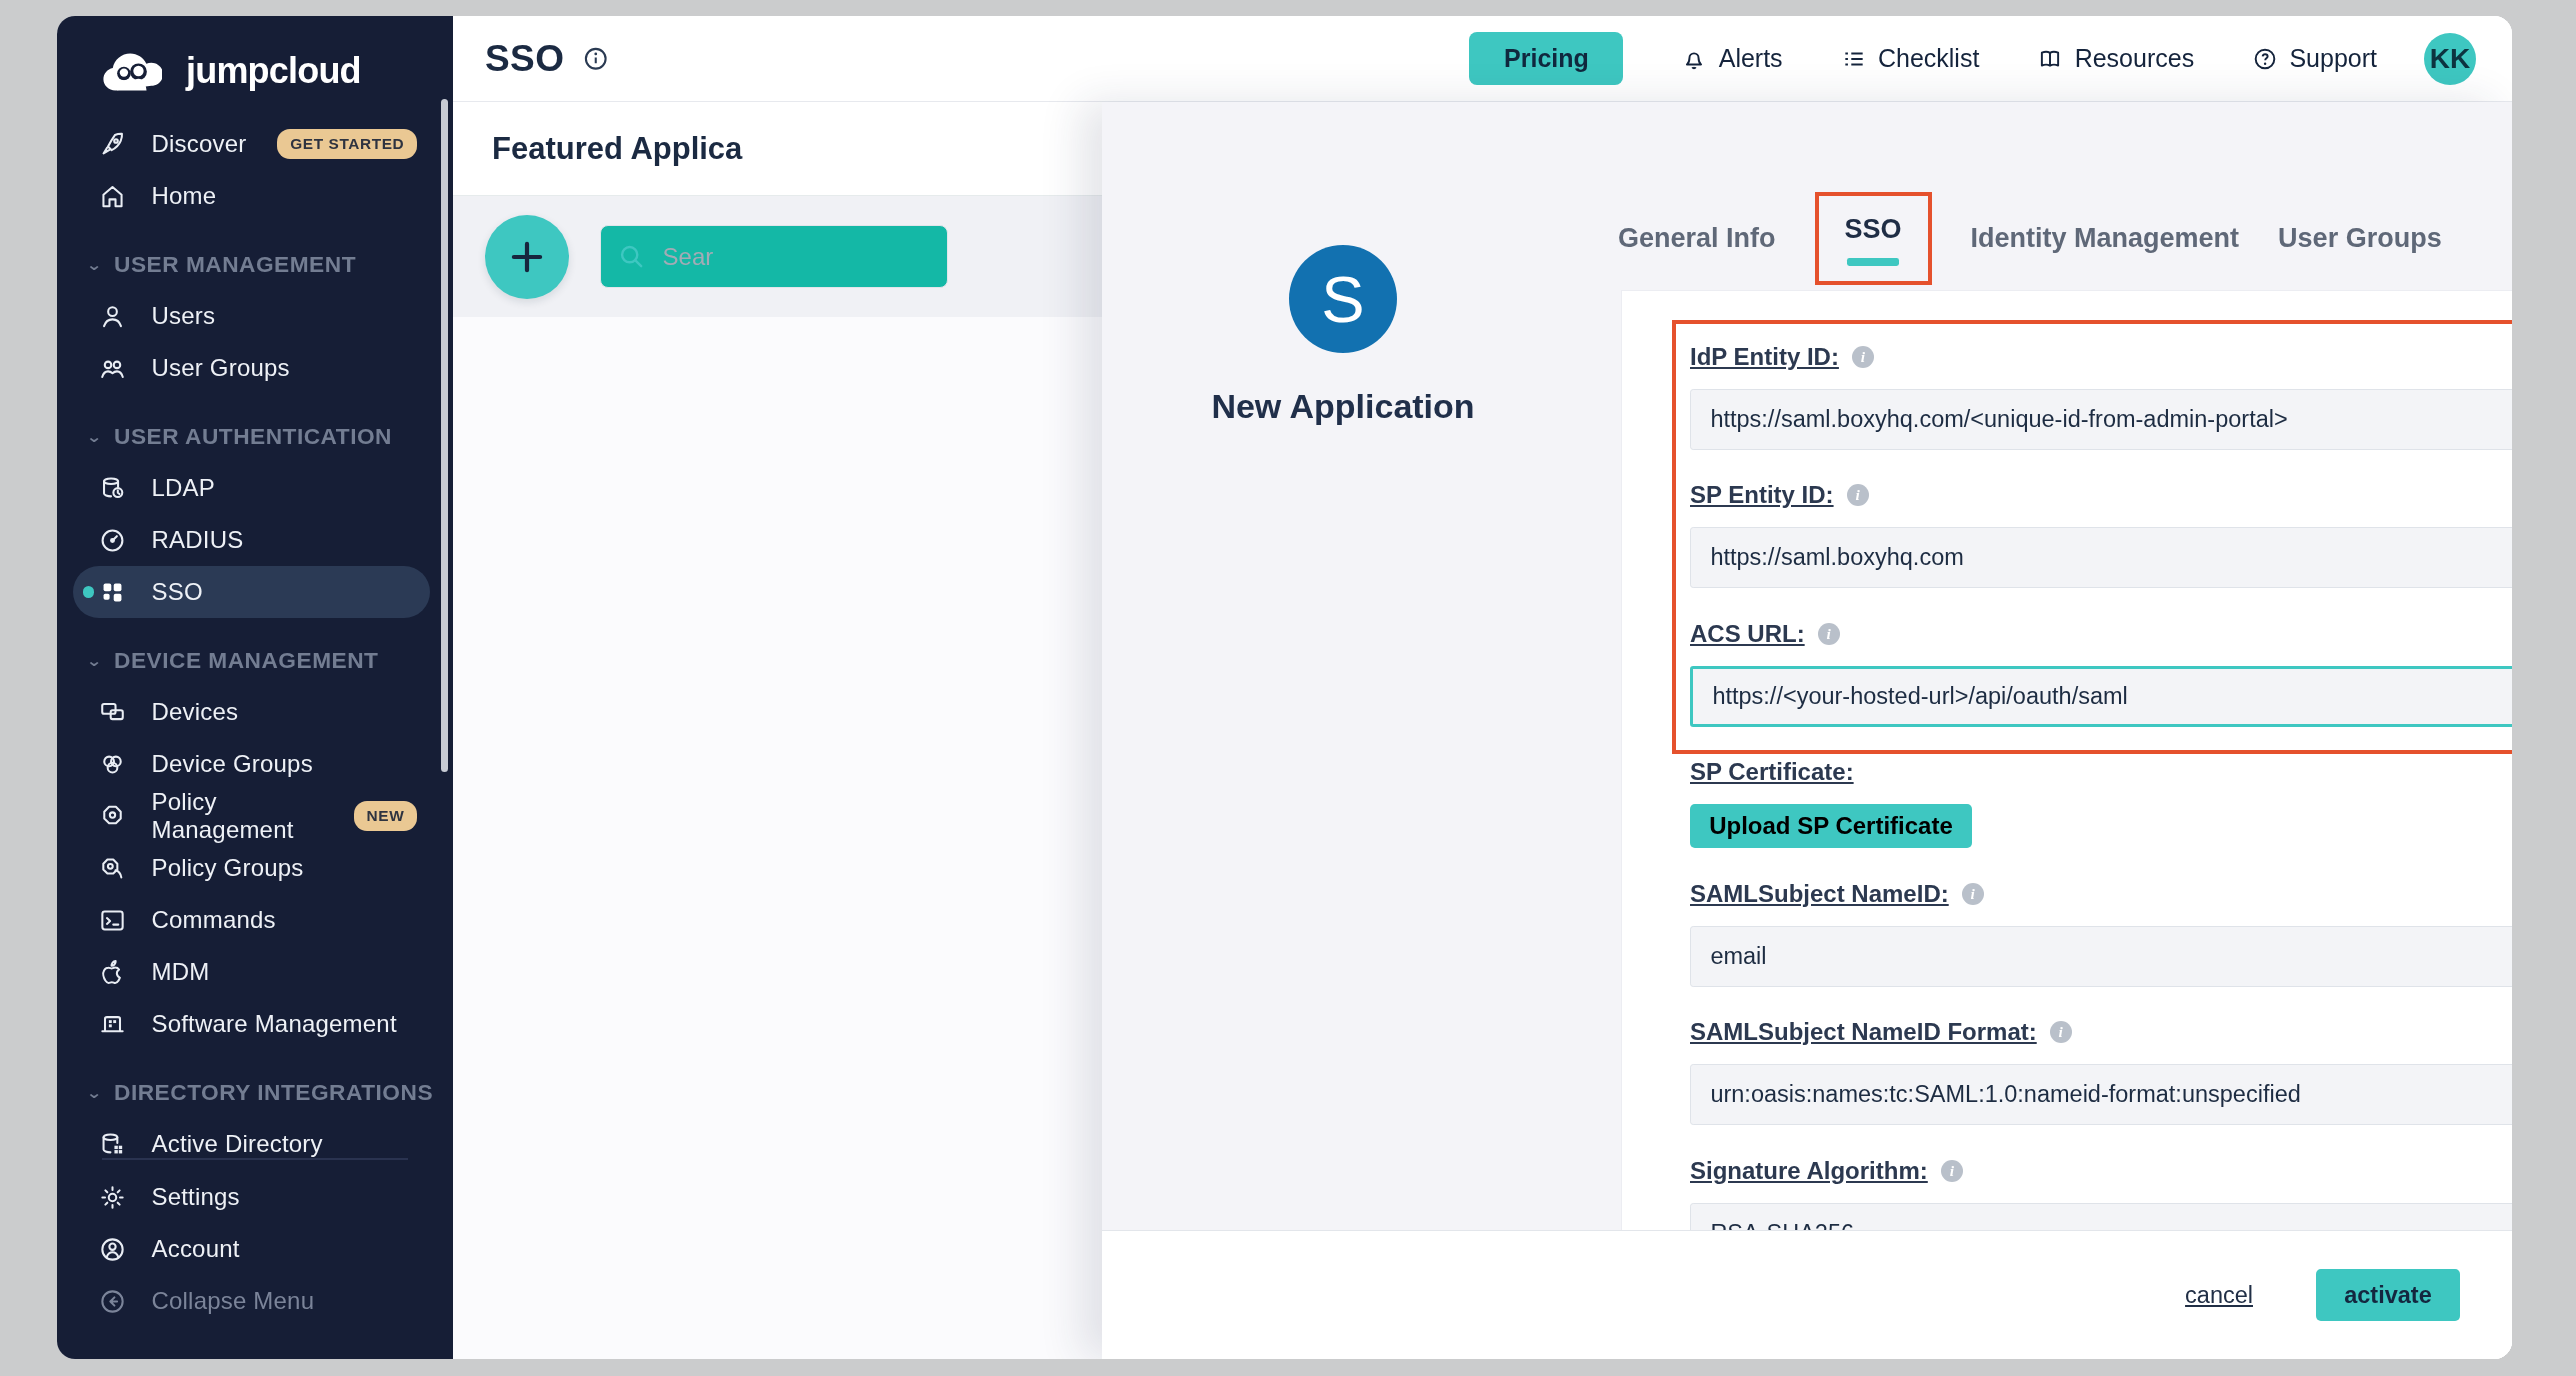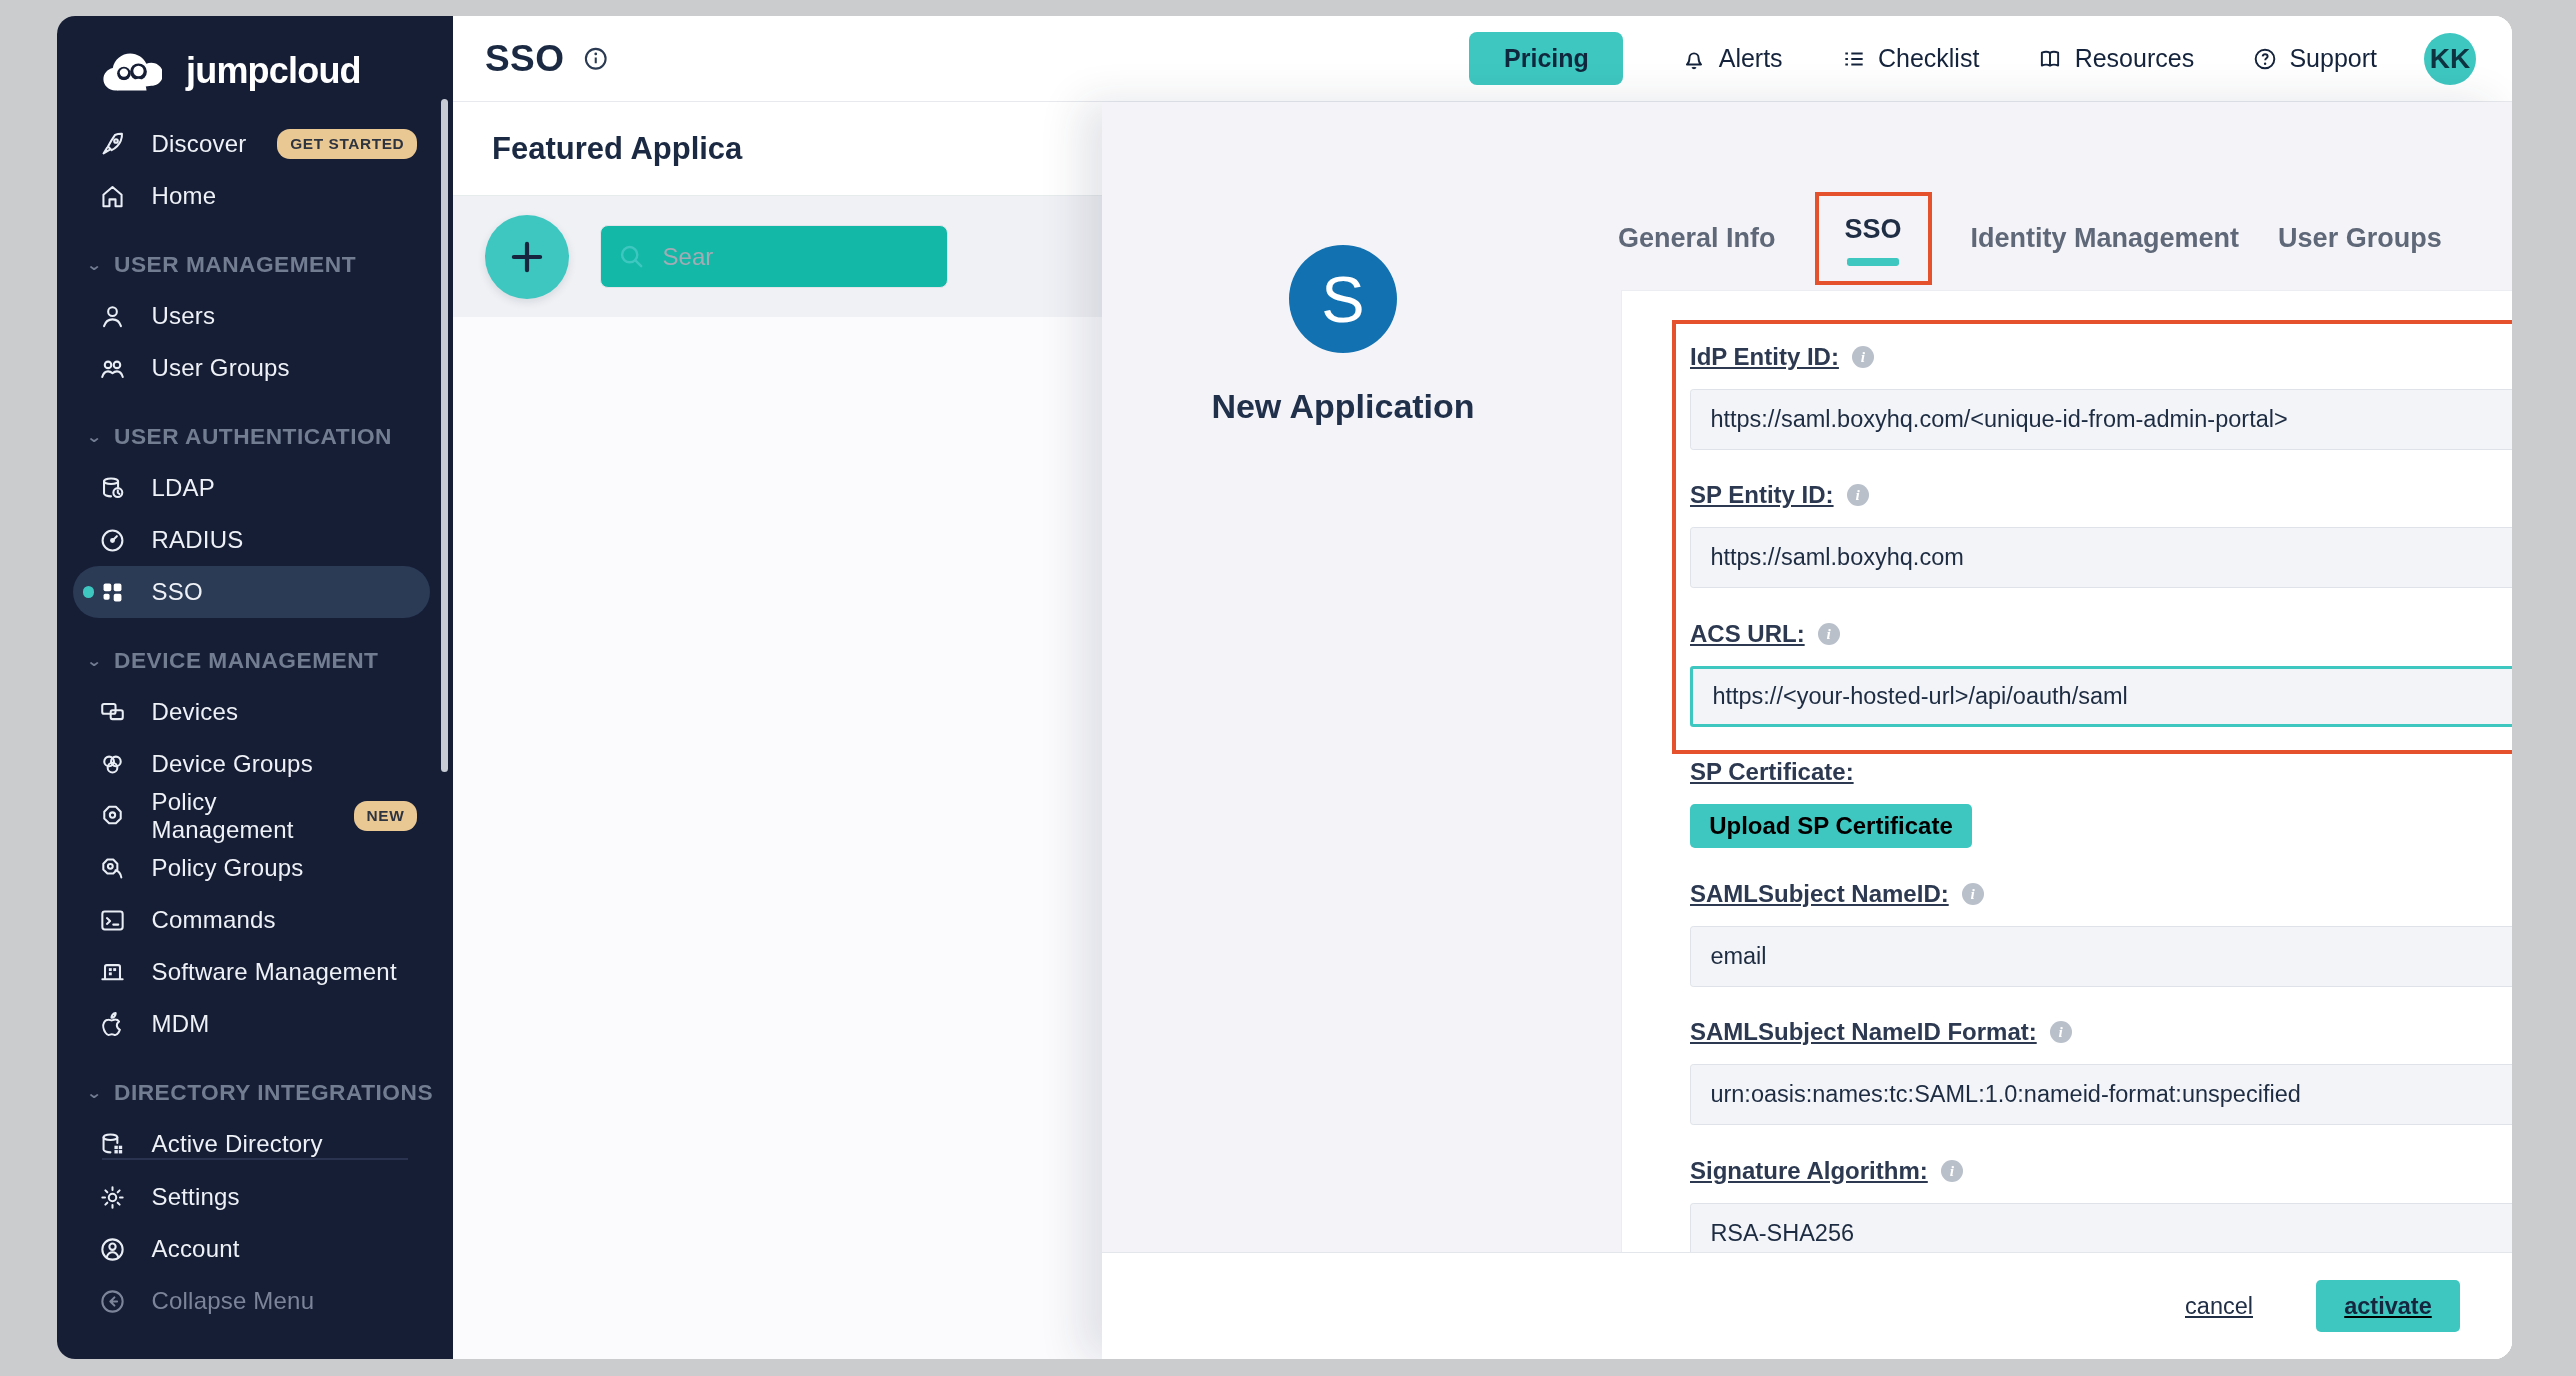--- a/index.html
+++ b/index.html
@@ -74,23 +74,23 @@
   .info-dot{width:22px;height:22px;border-radius:50%;background:#b9c0ca;color:#fff;display:flex;
     align-items:center;justify-content:center;font-size:15.4px;font-weight:bold;font-style:italic;
     font-family:"Liberation Serif",serif;}
   .finput{width:1039px;height:61px;background:#f3f4f7;border:1.6px solid #dfe3e9;border-radius:3.2px;
     font-size:23.5px;color:#1d2c42;padding:0 19.4px;font-family:"Liberation Sans","DejaVu Sans",sans-serif;outline:none;}
   .finput.hl{border:3.2px solid #3ec7c1;}
   .fselect{width:1039px;height:61px;background:#f3f4f7;border:1.6px solid #dfe3e9;border-radius:3.2px;
     display:flex;align-items:center;padding:0 19.4px;font-size:23.5px;color:#1d2c42;position:relative;cursor:pointer;}
   .upload-btn{width:282px;height:44px;background:#3ec7c1;border:none;border-radius:4.9px;color:#000000;
     font-size:24px;font-weight:bold;cursor:pointer;}
-  .modal-footer{position:absolute;left:0;right:0;bottom:0;height:107px;background:#fff;
+  .modal-footer{position:absolute;left:0;right:0;bottom:0;height:129px;background:#fff;
     border-top:1.6px solid #e3e6eb;display:flex;align-items:center;justify-content:flex-end;
-    padding-right:52px;z-index:20;text-decoration:underline;}
+    padding-right:52px;z-index:20;}
   .cancel-link{font-size:23.5px;color:#212f46;text-decoration:underline;margin-right:63px;cursor:pointer;}
   .activate-btn{width:144px;height:52px;background:#3ec7c1;border:none;border-radius:4.9px;color:#14273f;
     font-size:23.5px;font-weight:bold;cursor:pointer;}
   svg{display:block;}
 </style>
 </head>
 <body>
 
 <div class="app">
 
@@ -236,36 +236,36 @@
             <svg width="29" height="29" viewBox="0 0 24 24" fill="none" stroke="#e9edf4" stroke-width="1.7" stroke-linecap="round" stroke-linejoin="round">
               <rect x="3.6" y="4.6" width="16.8" height="14.8" rx="2"></rect>
               <path d="M7.4 10l2.6 2.4-2.6 2.4M12.6 15.4h4.2"></path>
             </svg>
           </span>
           <span class="lbl">Commands</span>
         </div>
         <div class="nav-item">
           <span class="icn">
             <svg width="29" height="29" viewBox="0 0 24 24" fill="none" stroke="#e9edf4" stroke-width="1.7" stroke-linecap="round" stroke-linejoin="round">
+              <path d="M15.6 12.7c0-2.1 1.7-3.1 1.8-3.2-1-1.4-2.5-1.6-3-1.6-1.3-.1-2.5.8-3.1.8-.7 0-1.7-.8-2.8-.7-1.4 0-2.7.8-3.4 2.1-1.5 2.6-.4 6.4 1 8.5.7 1 1.5 2.1 2.6 2.1 1.1 0 1.5-.7 2.8-.7s1.6.7 2.8.7c1.1 0 1.9-1 2.6-2 .8-1.2 1.1-2.3 1.2-2.4-.1-.1-2.5-1-2.5-3.6z"></path>
+              <path d="M13.7 5.2c.6-.7 1-1.7.9-2.7-.9.1-1.9.6-2.5 1.3-.5.6-1 1.6-.9 2.6 1 0 2-.5 2.5-1.2z"></path>
+            </svg>
+          </span>
+          <span class="lbl">MDM</span>
+        </div>
+        <div class="nav-item">
+          <span class="icn">
+            <svg width="29" height="29" viewBox="0 0 24 24" fill="none" stroke="#e9edf4" stroke-width="1.7" stroke-linecap="round" stroke-linejoin="round">
               <path d="M3.6 17.6h16.8M5.8 16.6V7.4c0-.8.7-1.5 1.5-1.5h9.4c.8 0 1.5.7 1.5 1.5v9.2"></path>
               <rect x="9" y="8.4" width="2.4" height="2.4" fill="#e9edf4" stroke="none"></rect>
               <rect x="12.6" y="8.4" width="2.4" height="2.4" fill="#e9edf4" stroke="none"></rect>
               <rect x="9" y="11.9" width="2.4" height="2.4" fill="#e9edf4" stroke="none"></rect>
             </svg>
           </span>
           <span class="lbl">Software Management</span>
-        </div>
-        <div class="nav-item">
-          <span class="icn">
-            <svg width="29" height="29" viewBox="0 0 24 24" fill="none" stroke="#e9edf4" stroke-width="1.7" stroke-linecap="round" stroke-linejoin="round">
-              <path d="M15.6 12.7c0-2.1 1.7-3.1 1.8-3.2-1-1.4-2.5-1.6-3-1.6-1.3-.1-2.5.8-3.1.8-.7 0-1.7-.8-2.8-.7-1.4 0-2.7.8-3.4 2.1-1.5 2.6-.4 6.4 1 8.5.7 1 1.5 2.1 2.6 2.1 1.1 0 1.5-.7 2.8-.7s1.6.7 2.8.7c1.1 0 1.9-1 2.6-2 .8-1.2 1.1-2.3 1.2-2.4-.1-.1-2.5-1-2.5-3.6z"></path>
-              <path d="M13.7 5.2c.6-.7 1-1.7.9-2.7-.9.1-1.9.6-2.5 1.3-.5.6-1 1.6-.9 2.6 1 0 2-.5 2.5-1.2z"></path>
-            </svg>
-          </span>
-          <span class="lbl">MDM</span>
         </div>
         <div class="nav-section">
           <span class="chev">⌄</span>
           <span>DIRECTORY INTEGRATIONS</span>
         </div>
         <div class="nav-item">
           <span class="icn">
             <svg width="29" height="29" viewBox="0 0 24 24" fill="none" stroke="#e9edf4" stroke-width="1.7" stroke-linecap="round" stroke-linejoin="round">
               <ellipse cx="10.3" cy="6" rx="5.7" ry="2.3"></ellipse>
               <path d="M4.6 6v10.2c0 1.2 2.6 2.3 5.7 2.3M16 6v4.8"></path>

